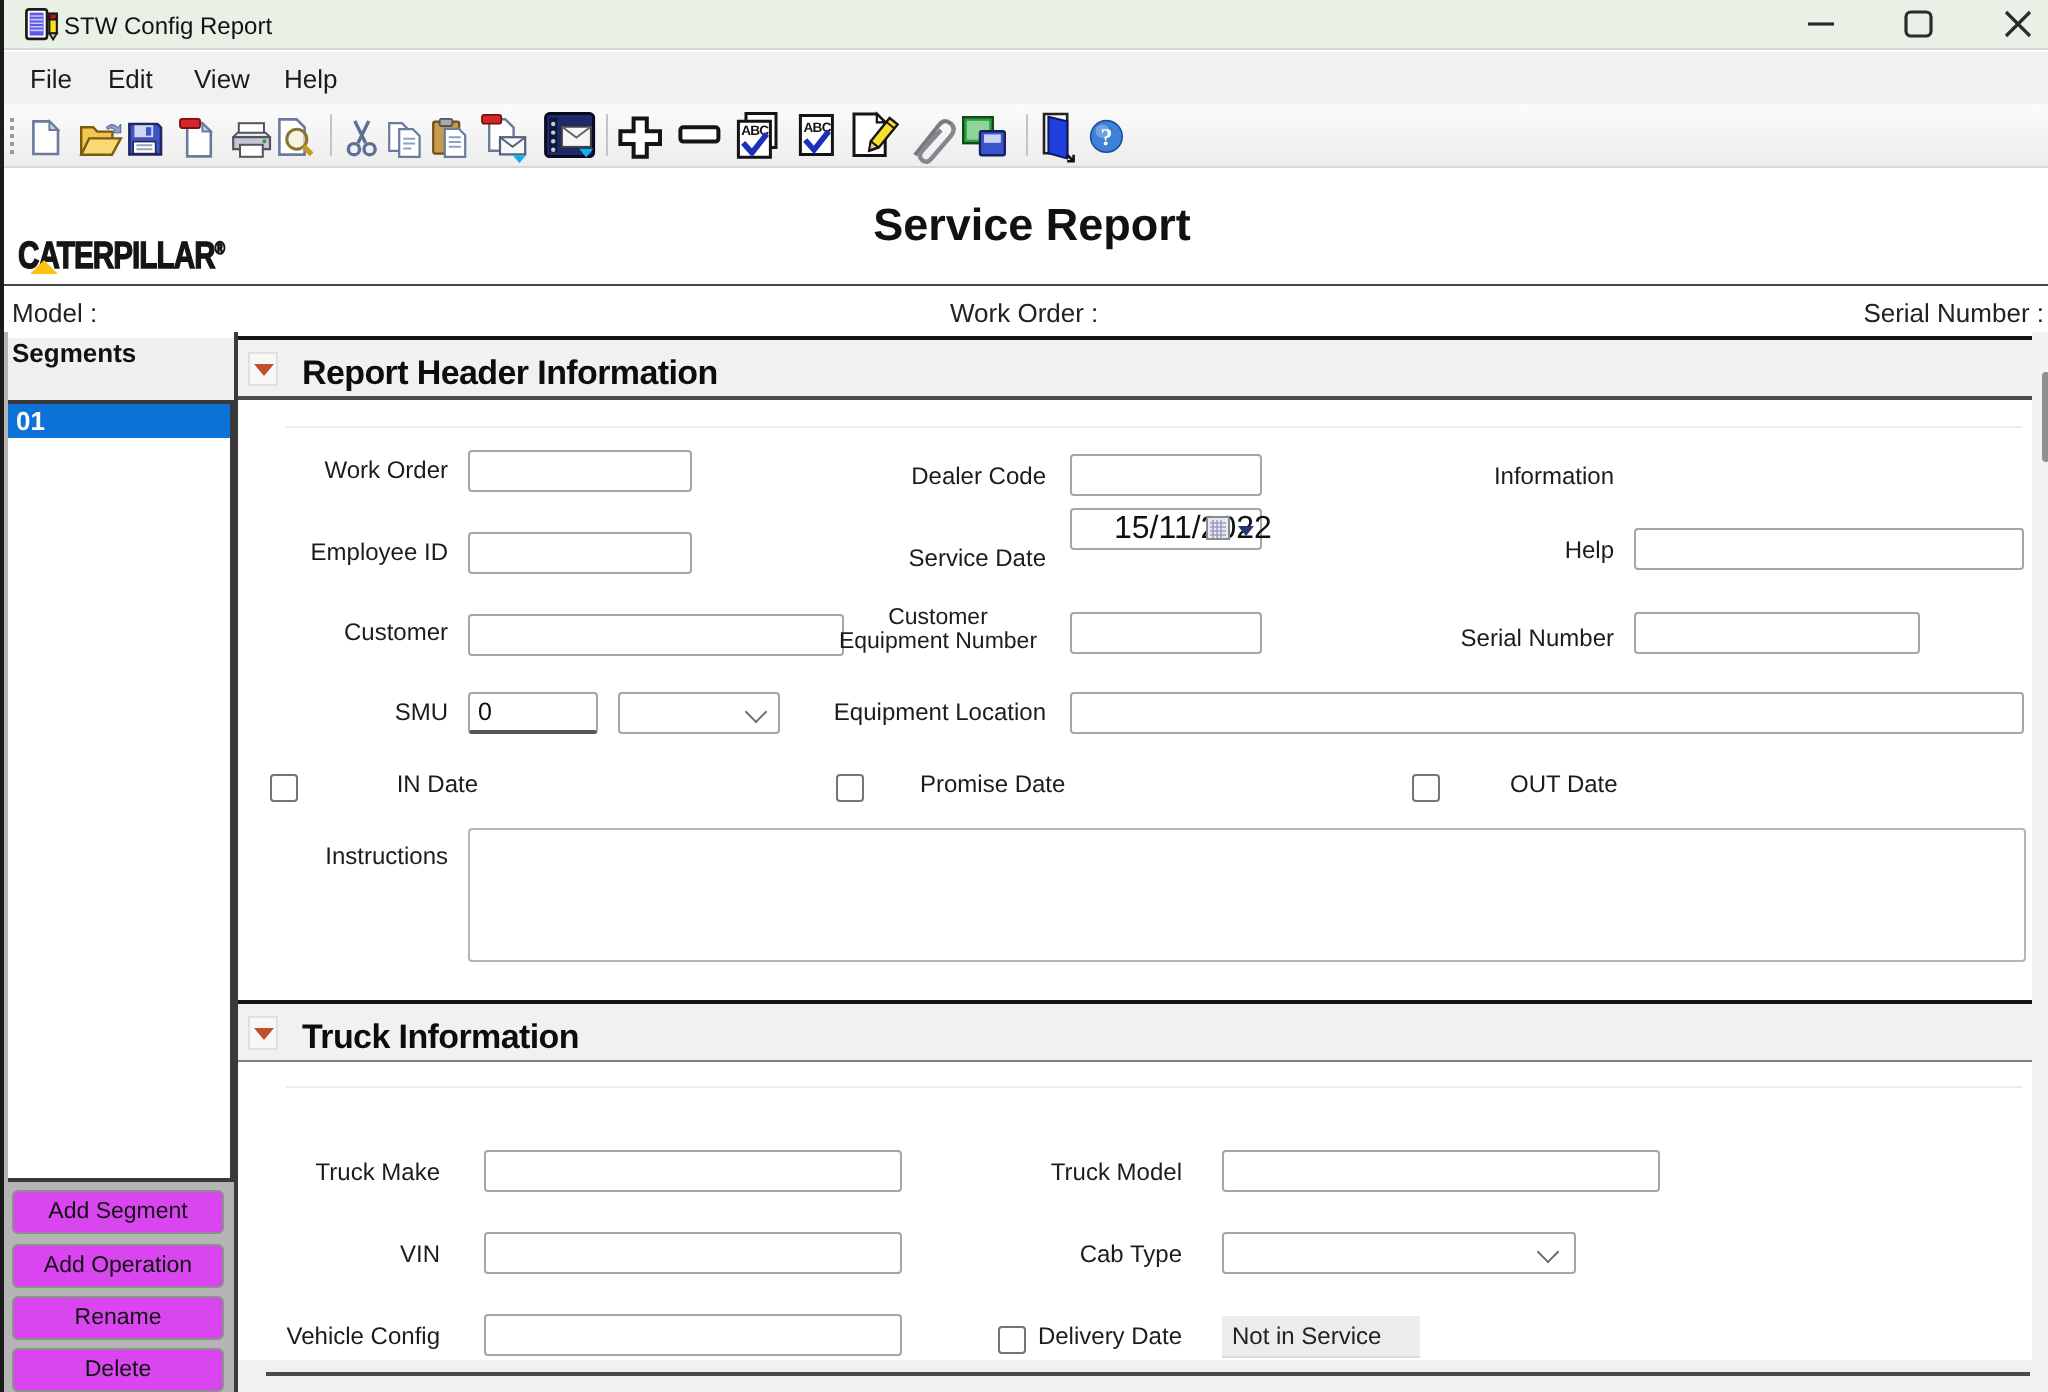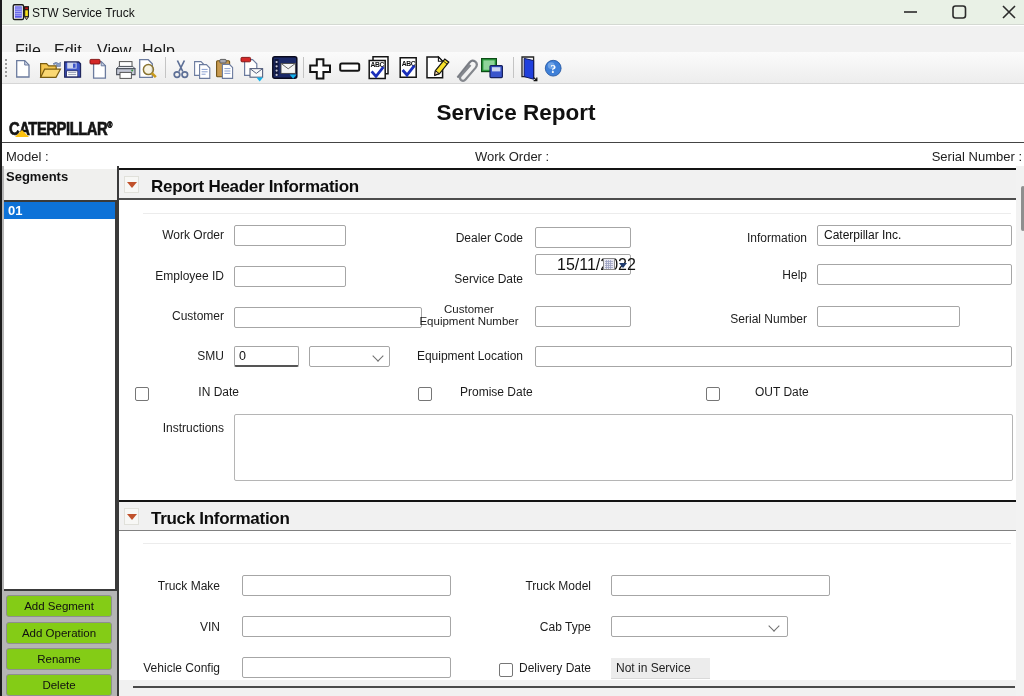--- a/index.html
+++ b/index.html
@@ -10,21 +10,21 @@
   .abs { position:absolute; }
 
   
   #titlebar { position:absolute; left:0; top:0; width:1024px; height:25px;
     background:#e9f1e6; border-bottom:1px solid #d4d9d2; }
   #title-text { position:absolute; left:30px; top:6px; font-size:12px; color:#111; }
 
   
   #menubar { position:absolute; left:0; top:26px; width:1024px; height:26px;
     background:#f1f1f1; }
-  #menubar span { position:absolute; top:16px; font-size:16px; color:#1a1a1a; }
+  #menubar span { position:absolute; top:6px; font-size:13px; color:#1a1a1a; }
 
   
   #toolbar { position:absolute; left:0; top:52px; width:1024px; height:32px;
     background:linear-gradient(#fbfbfb,#ededed); border-bottom:1px solid #d6d6d6; }
 
   
   #hdr { position:absolute; left:0; top:85px; width:1024px; height:60px; background:#fff; }
   #catlogo { position:absolute; left:7px; top:33px; font-size:19px; font-weight:bold;
     color:#151515; letter-spacing:-0.6px; transform:scaleX(0.78); transform-origin:left; white-space:nowrap;
     -webkit-text-stroke:0.7px #151515; }
@@ -42,21 +42,21 @@
   
   #sidebar { position:absolute; left:0; top:166px; width:117px; height:530px; background:#b5b5b5;
     border-right:2px solid #3a3a3a; }
   #seg-hdr { position:absolute; left:2px; top:3px; width:113px; height:33px; background:#f0f0ee;
     border-bottom:2px solid #3a3a3a; }
   #seg-hdr b { position:absolute; left:2px; top:0; font-size:13px; color:#111; }
   #seg-list { position:absolute; left:2px; top:36px; width:113px; height:389px; background:#fff;
     border-right:2px solid #3a3a3a; border-bottom:2px solid #3a3a3a;padding-left:24px; }
   #seg-sel { position:absolute; left:0; top:0px; width:111px; height:17px; background:#0d72d8;
     color:#fff; font-size:13px; font-weight:bold; padding-left:4px; line-height:17px; }
-  .sbtn { position:absolute; left:4px; width:106px; height:22px; background:#84cc16;
+  .sbtn { position:absolute; left:4px; width:106px; height:22px; background:#d946ef;
     border:1px solid #8f8f8f; border-radius:3px; font-size:11.5px; color:#111;
     text-align:center; line-height:20px; }
 
   
   #main { position:absolute; left:117px; top:166px; width:897px; height:530px; background:#fff; }
   .band { position:absolute; left:0; width:897px; height:32px; background:#f1f1f1;
     border-top:2px solid #141414; border-bottom:2px solid #4d4d4d; }
   .band .tri-box { position:absolute; left:5px; top:6px; width:15px; height:17px;
     background:#f7f7f5; border:1px solid #e0e0da; }
   .band .tri { position:absolute; left:2px; top:5px; width:0; height:0;
@@ -80,21 +80,21 @@
 
   <div id="titlebar">
     <svg class="abs" style="left:10px;top:4px" width="18" height="17" viewBox="0 0 19 19">
       <rect x="0.8" y="0.8" width="11.5" height="16.5" rx="1.5" fill="#fff" stroke="#1a1a1a" stroke-width="1.5"></rect>
       <rect x="2.6" y="2.6" width="7.8" height="12.8" fill="#5a5ae8"></rect>
       <path d="M3 4.5 h7 M3 6.5 h7 M3 8.5 h7 M3 10.5 h7 M3 12.5 h7" stroke="#c8c8f8" stroke-width="0.9"></path>
       <rect x="13.6" y="3.2" width="4.2" height="11" fill="#f7e11c" stroke="#1a1a1a" stroke-width="1.2"></rect>
       <rect x="13.6" y="3.2" width="4.2" height="3.2" fill="#cc1111" stroke="#1a1a1a" stroke-width="1.2"></rect>
       <path d="M13.6 14.2 h4.2 l-2.1 3.4 z" fill="#e8c89a" stroke="#1a1a1a" stroke-width="1"></path>
     </svg>
-    <span id="title-text">STW Service Truck</span>
+    <span id="title-text">STW Config Report</span>
     <svg class="abs" style="left:896px;top:0" width="122" height="24" viewBox="0 0 122 24">
       <line x1="6" y1="12" x2="19" y2="12" stroke="#2b2b2b" stroke-width="1.6"></line>
       <rect x="55" y="6" width="12.5" height="12" rx="2.5" fill="none" stroke="#2b2b2b" stroke-width="1.6"></rect>
       <path d="M105 6 L117 18 M117 6 L105 18" stroke="#2b2b2b" stroke-width="1.6"></path>
     </svg>
   </div>
 
   <div id="menubar">
     <span style="left:13px">File</span>
     <span style="left:52px">Edit</span>
@@ -284,21 +284,20 @@
     </div>
 
     <div class="abs" style="left:24px;top:47px;width:868px;height:1px;background:#ececec"></div>
     <div class="abs" style="left:24px;top:377px;width:868px;height:1px;background:#ececec"></div>
 
     <div class="lbl" style="left:25px;top:59px;width:80px;line-height:21px">Work Order</div>
     <div class="inp" style="left:115px;top:59px;width:112px"></div>
     <div class="lbl" style="left:324px;top:62px;width:80px;line-height:21px">Dealer Code</div>
     <div class="inp" style="left:416px;top:61px;width:96px"></div>
     <div class="lbl" style="left:608px;top:62px;width:80px;line-height:21px">Information</div>
-    <div class="inp" style="left:698px;top:59px;width:195px;font-size:12px;line-height:19px;padding-left:6px;color:#111">Caterpillar Inc.</div>
 
     <div class="lbl" style="left:25px;top:100px;width:80px;line-height:21px">Employee ID</div>
     <div class="inp" style="left:115px;top:100px;width:112px"></div>
     <div class="lbl" style="left:324px;top:103px;width:80px;line-height:21px">Service Date</div>
     <div class="inp" style="left:416px;top:88px;width:96px;font-size:16px;line-height:19px;padding-left:21px;color:#111">15/11/2022
       <svg class="abs" style="left:67px;top:3px" width="13" height="13" viewBox="0 0 13 13">
         <rect x="0.5" y="0.5" width="11" height="11" fill="#e9e9f2" stroke="#8a8a8a"></rect>
         <path d="M2 3.5h8M2 5.5h8M2 7.5h8M2 9.5h8M3.5 2v9M5.5 2v9M7.5 2v9" stroke="#9aa0c0" stroke-width="0.8"></path>
       </svg>
       <div class="abs" style="left:83px;top:8px;width:0;height:0;border-left:4.5px solid transparent;border-right:4.5px solid transparent;border-top:5px solid #1d3a6e"></div>

